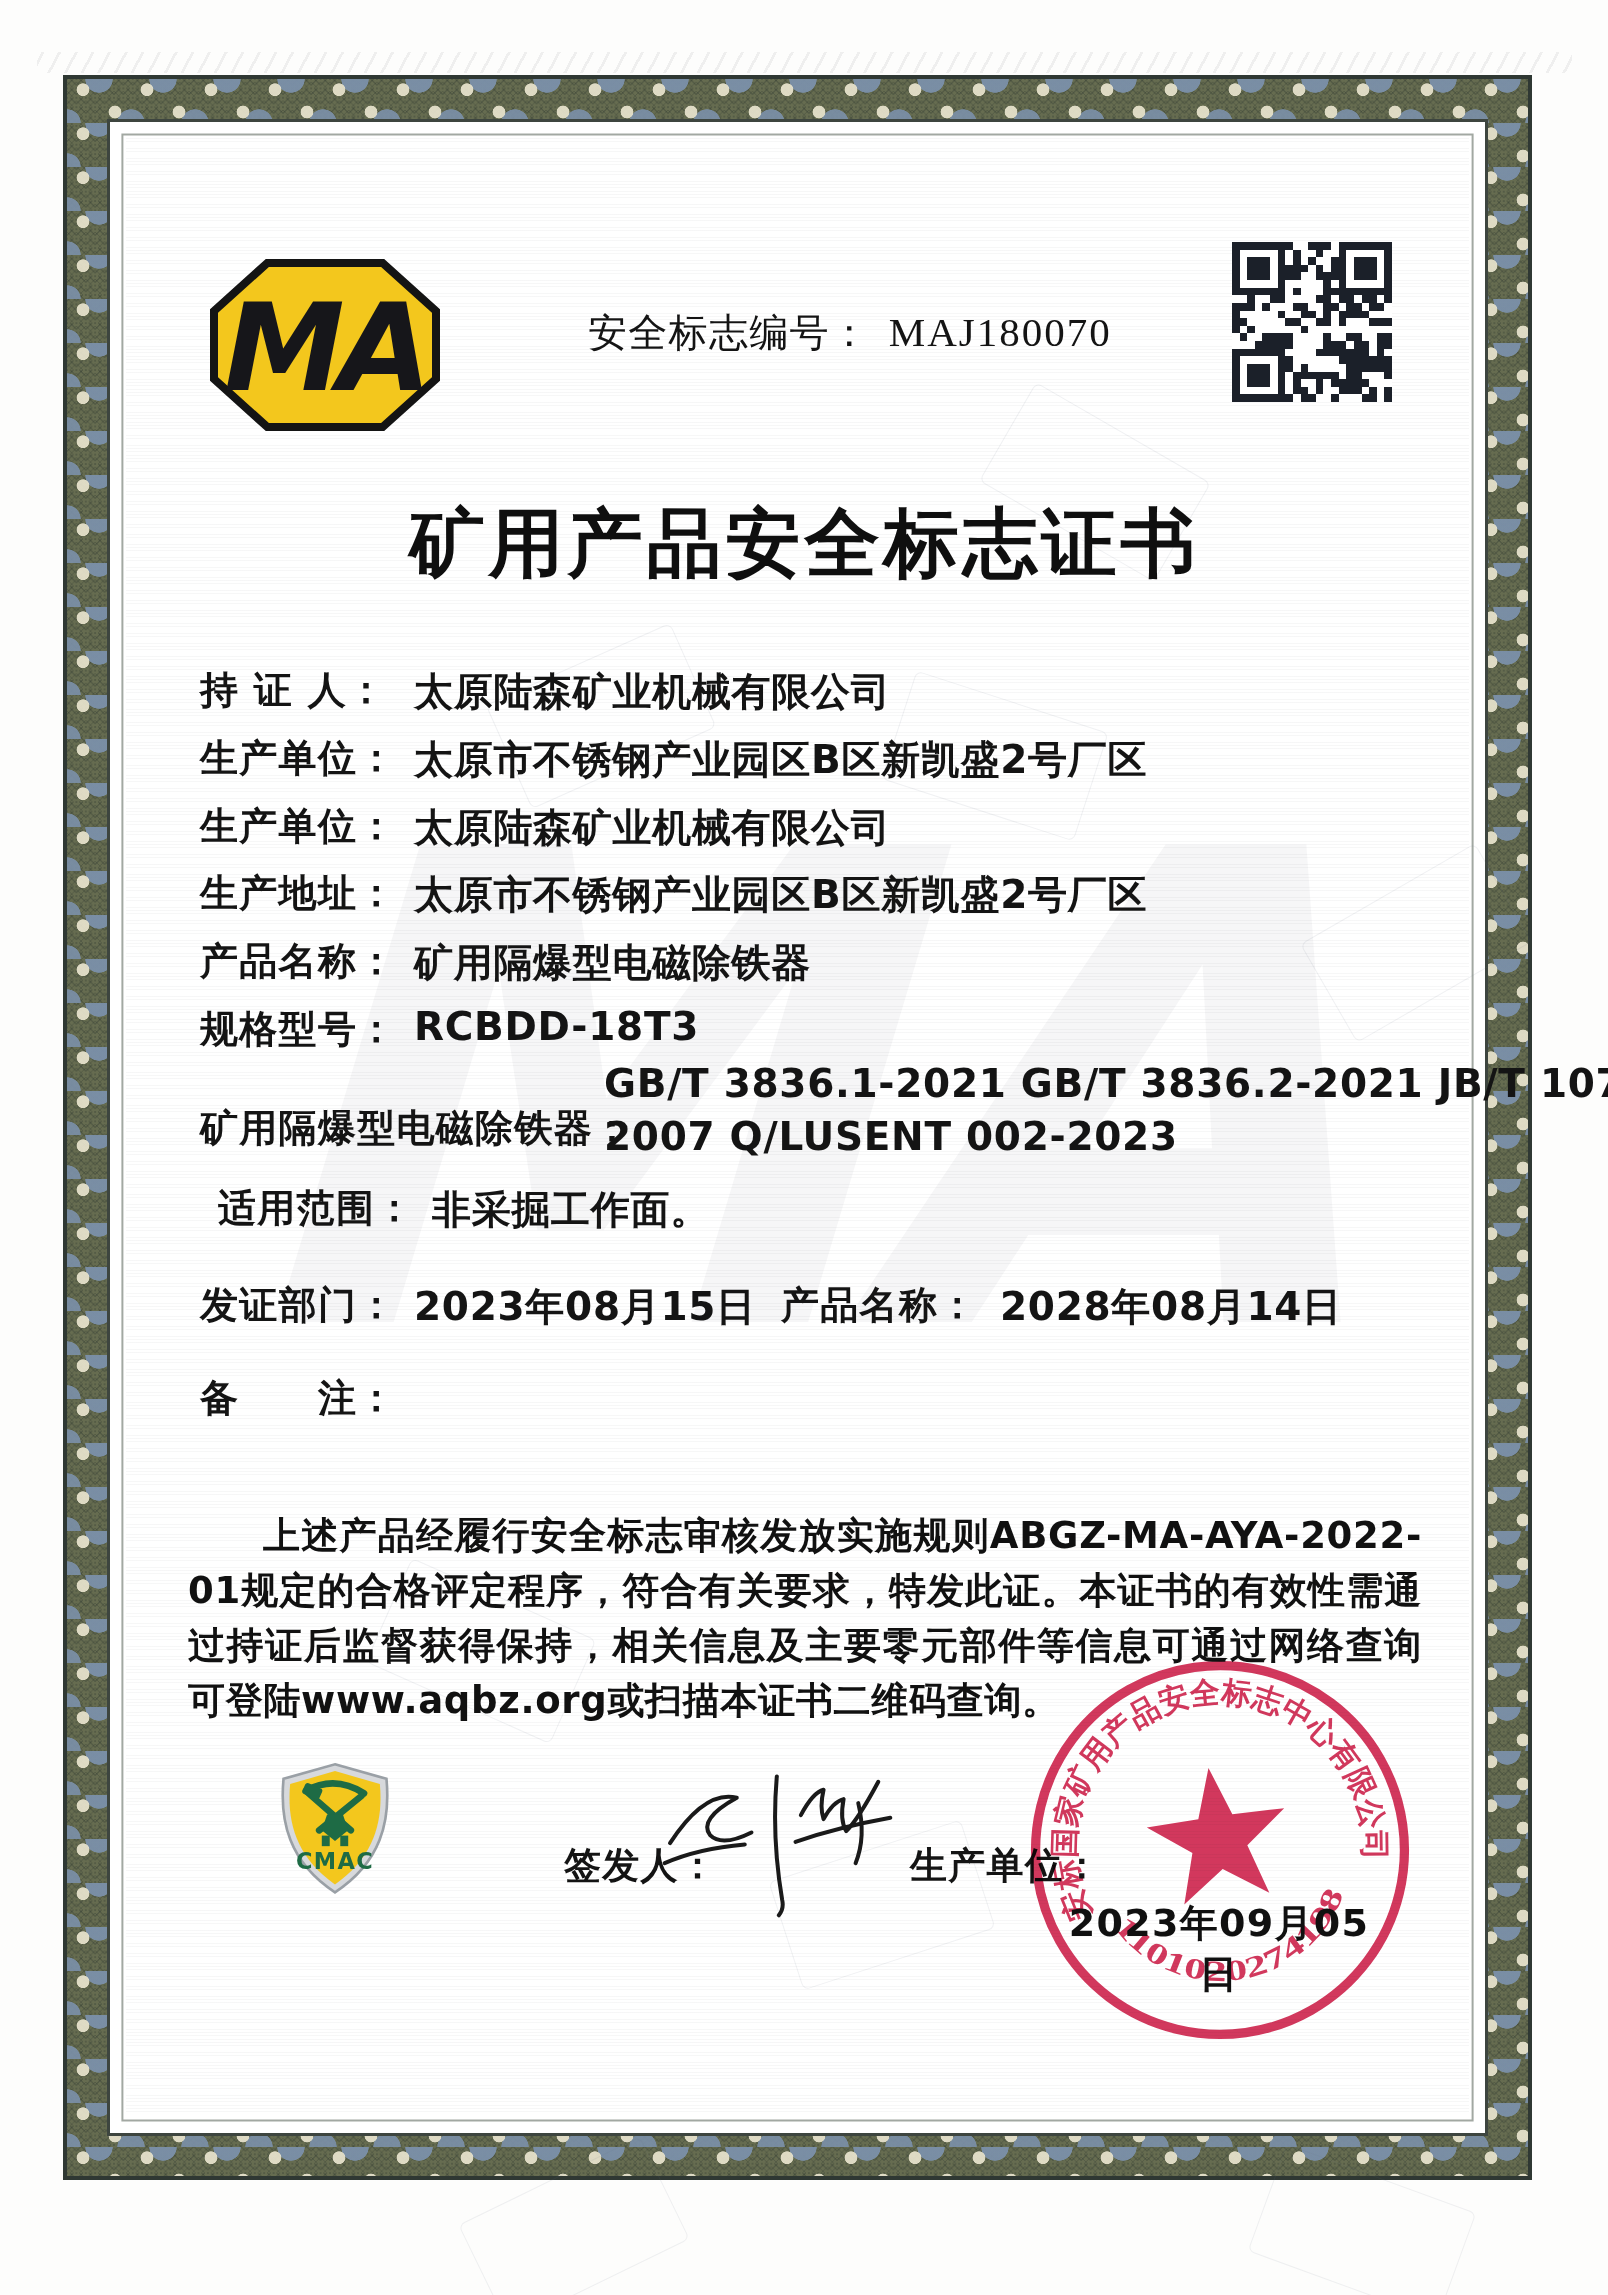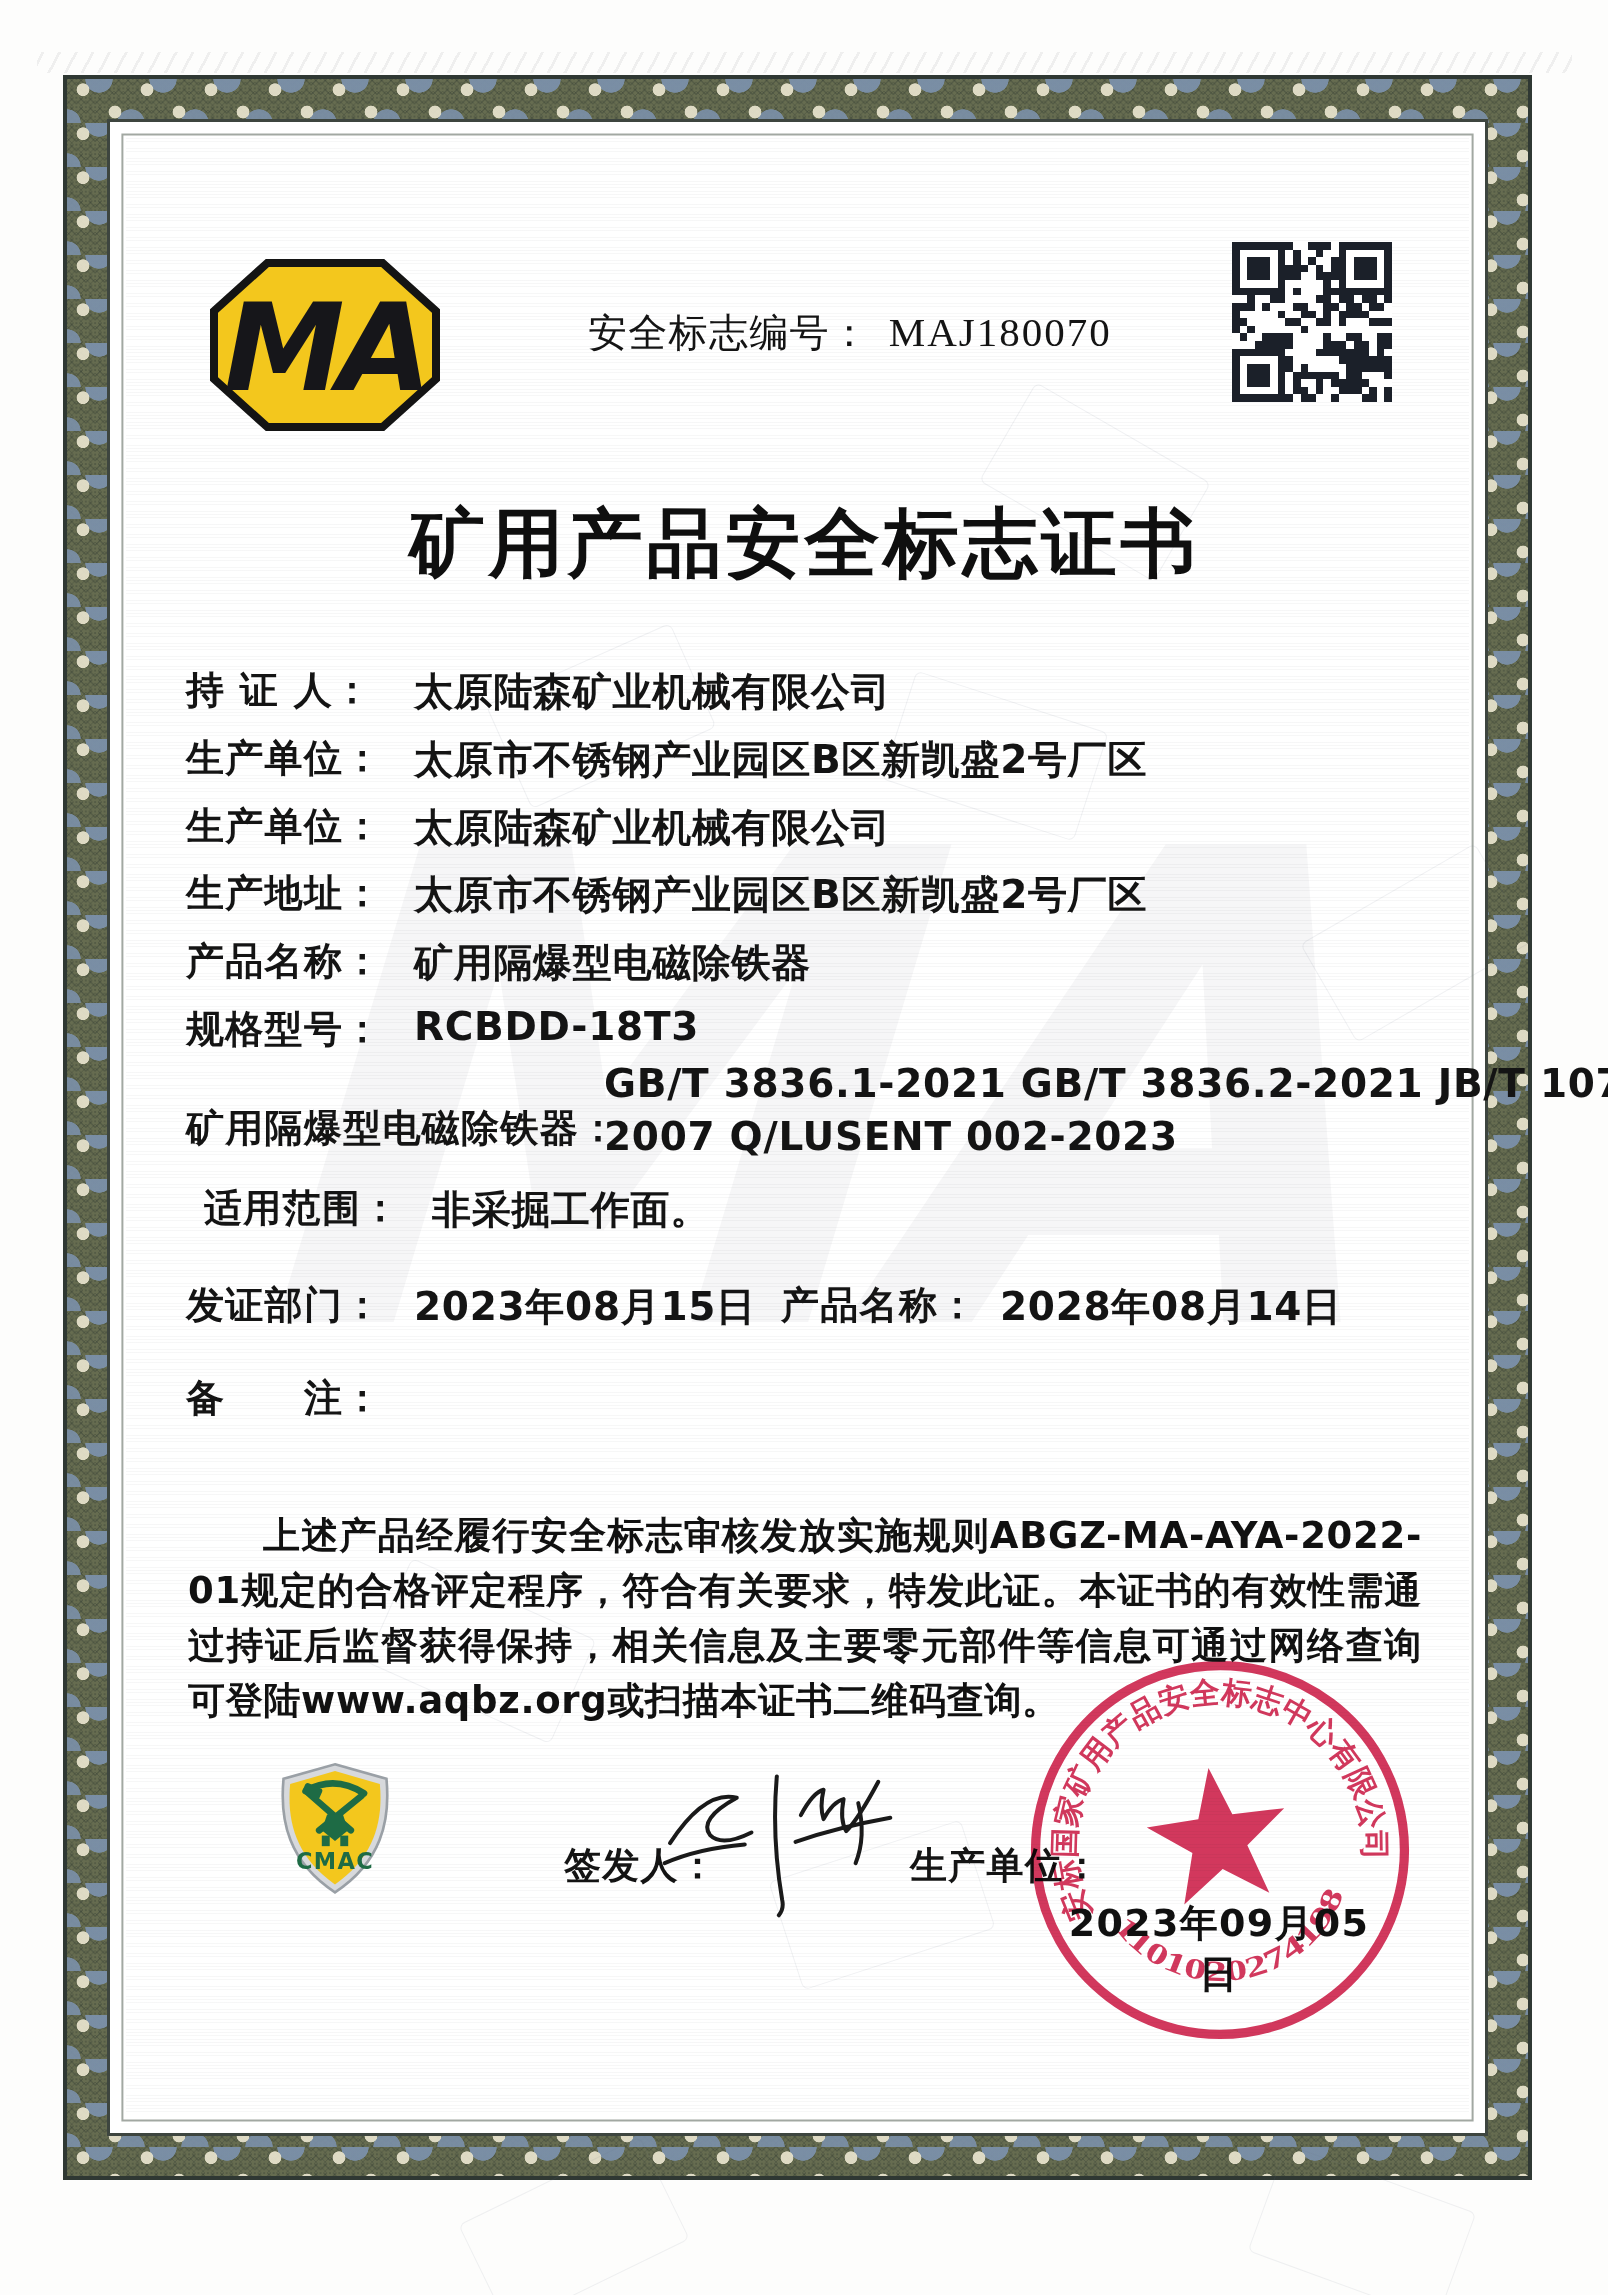--- a/index.html
+++ b/index.html
@@ -60,21 +60,21 @@
   .cert-no .num{font-family:"Liberation Serif",serif;font-size:41px;letter-spacing:2px;margin-left:18.7px;}
   .qr{position:absolute;left:1232px;top:242px;width:160px;height:160px;background:#fff;
       display:grid;grid-template-rows:repeat(21,1fr);grid-template-columns:repeat(21,1fr);}
   .qr div{background:#1b2029;}
 
   
   .title{position:absolute;left:0;width:1609px;top:494px;text-align:center;
     font-size:75px;font-weight:900;letter-spacing:4px;color:#0f0f0f;}
 
   
-  .flabel{position:absolute;left:186px;font-size:38px;font-weight:600;letter-spacing:1.3px;white-space:nowrap;}
+  .flabel{position:absolute;left:200px;font-size:38px;font-weight:600;letter-spacing:1.3px;white-space:nowrap;}
   .fvalue{position:absolute;left:414px;font-size:39px;font-weight:700;letter-spacing:0.7px;white-space:nowrap;}
   .r1{top:665px;}  .r2{top:733px;} .r3{top:801px;} .r4{top:868px;}
   .r5{top:936px;} .r6{top:1004px;}
   .r7l{top:1103px;} .r7v1{top:1061px;left:604px;} .r7v2{top:1114px;left:604px;}
   .r8{top:1183px;margin-left:18px;}
   .r9{top:1280px;} .r9l2{left:781px;top:1280px;} .r9v2{left:1000px;top:1280px;}
   .r10{top:1373px;}
 
   
   .statement{

